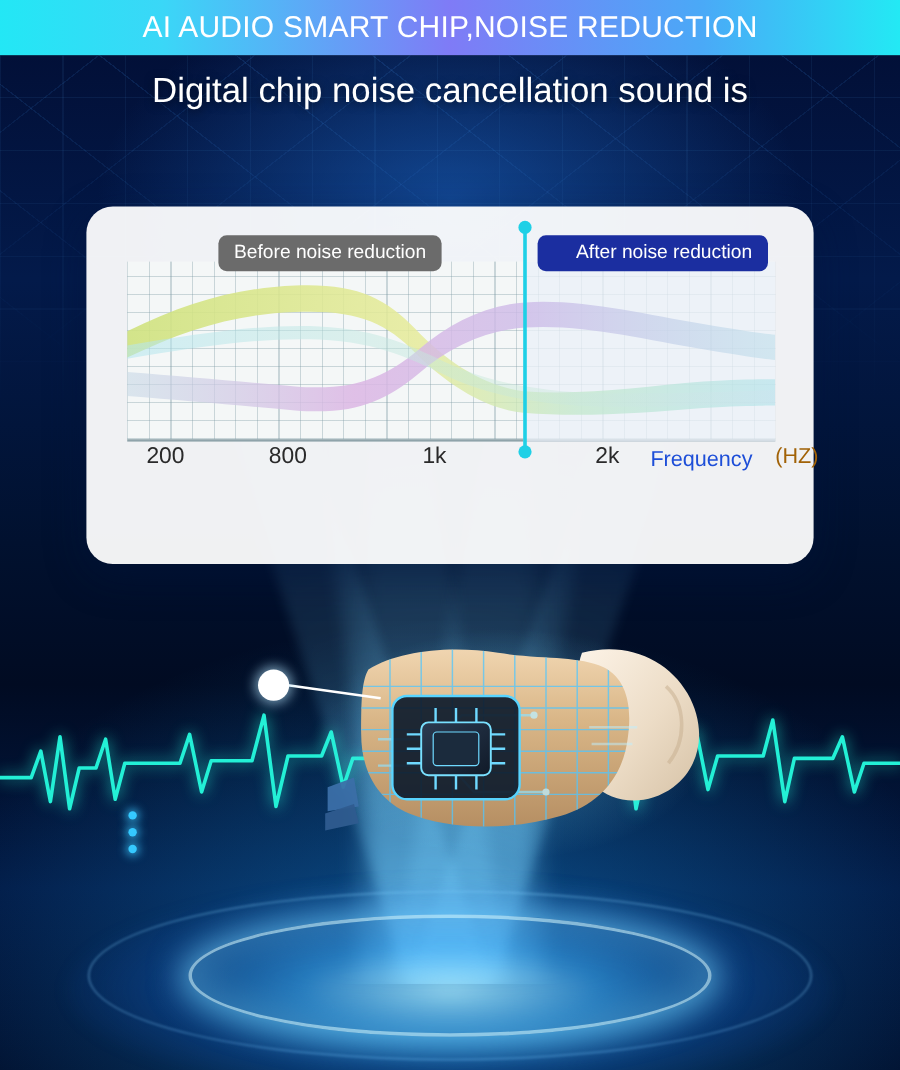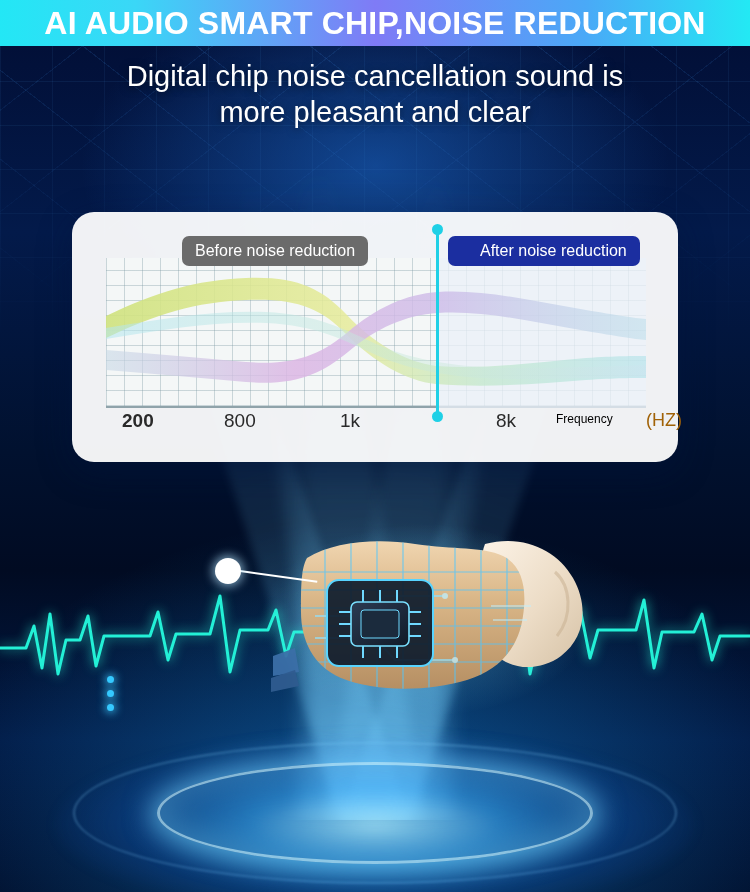--- a/index.html
+++ b/index.html
@@ -14,21 +14,21 @@
   #stage{position:absolute;inset:0;overflow:hidden;background:#02040f;}
 
   
   #banner{
     position:absolute;left:0;top:0;width:750px;height:46px;
     background:linear-gradient(90deg,#23e7f5 0%,#3ad7f7 18%,#7f7bf6 50%,#4aa9f7 78%,#23e9f4 100%);
     display:flex;align-items:center;justify-content:center;
     z-index:40;
   }
   #banner .btext{
-    color:#ffffff;font-size:32px;font-weight:bold;letter-spacing:.2px;
+    color:#ffffff;font-size:25px;font-weight:normal;letter-spacing:.2px;
     white-space:nowrap;
   }
 
   
   .bg-base{
     position:absolute;left:0;top:46px;width:750px;height:846px;
     background:
       radial-gradient(ellipse 420px 260px at 375px 120px, rgba(30,110,210,.55) 0%, rgba(6,20,60,0) 70%),
       radial-gradient(ellipse 600px 400px at 375px 760px, rgba(24,150,230,.45) 0%, rgba(2,10,40,0) 72%),
       linear-gradient(180deg,#021038 0%,#031a4a 22%,#01112f 48%,#010b22 62%,#021a45 82%,#01102e 100%);
@@ -86,26 +86,25 @@
   }
 
   
   #headline{
     position:absolute;left:0;top:58px;width:750px;text-align:center;z-index:30;
     color:#ffffff;font-size:29px;line-height:36px;text-shadow:0 2px 8px rgba(0,0,0,.55);
   }
 
   
   #chart-card{
-    position:absolute;left:72px;top:172px;width:606px;height:250px;
+    position:absolute;left:72px;top:172px;width:606px;height:298px;
     background:rgba(255,255,255,.94);
     border-radius:22px;
     box-shadow:0 10px 34px rgba(0,20,60,.45);
     z-index:30;
-    margin-top:40px;
   }
   .plot-wrap{
     position:absolute;left:34px;top:46px;width:540px;height:150px;
   }
   .plot-grid{
     position:absolute;inset:0;
     background-color:#f4f7f7;
     background-image:
       repeating-linear-gradient(0deg, rgba(120,150,160,.35) 0px, rgba(120,150,160,.35) 1px, transparent 1px, transparent 15px),
       repeating-linear-gradient(90deg, rgba(120,150,160,.35) 0px, rgba(120,150,160,.35) 1px, transparent 1px, transparent 18px);
@@ -131,25 +130,25 @@
     font-size:16px;padding:6px 13px;white-space:nowrap;
   }
   #label-before{left:110px;background:#6b6b6b;}
   #label-after{left:376px;background:#1b2ea0;padding-left:32px;}
 
   .axis-row{
     position:absolute;left:34px;top:198px;width:578px;height:26px;
     color:#2a2a2a;font-size:19px;
   }
   .axis-row span{position:absolute;top:0;}
-  #tick-200{left:16px;font-weight:bold;}
+  #tick-200{left:16px;}
   #tick-500{left:118px;}
-  #tick-1k{left:234px;}
+  #tick-1k{left:246px;}
   #tick-2k{left:390px;}
-  #freq-label{left:450px;color:#000000;font-size:12px;top:2px;}
+  #freq-label{left:436px;color:#1d4ed8;font-size:18px;top:2px;}
   #hz-label{left:540px;color:#a16207;font-size:18px;}
 
   
   #ecg{position:absolute;left:0;top:556px;width:750px;height:160px;z-index:20;}
 
   
   #device{position:absolute;left:255px;top:520px;width:360px;height:220px;z-index:25;}
   #marker-dot{
     position:absolute;left:215px;top:558px;width:26px;height:26px;border-radius:50%;
     background:#ffffff;box-shadow:0 0 10px 3px rgba(180,230,255,.6);z-index:26;
@@ -186,21 +185,20 @@
   <div class="halo-ring2"></div>
   <div class="halo"></div>
   <div class="halo-ring"></div>
 
   <div id="banner">
     <div class="btext">AI AUDIO SMART CHIP,NOISE REDUCTION</div>
   </div>
 
   <div id="headline">
     <div>Digital chip noise cancellation sound is</div>
-    <div>more pleasant and clear</div>
   </div>
 
   <div id="chart-card">
 
     <div class="plot-wrap">
       <div class="plot-grid"></div>
       <div class="plot-right"></div>
 
       <svg width="540" height="150" viewBox="0 0 540 150" style="position:absolute;left:0;top:0;">
         <defs>
@@ -242,21 +240,21 @@
       <div class="divider"></div>
     </div>
 
     <div class="label-chip" id="label-before">Before noise reduction</div>
     <div class="label-chip" id="label-after">After noise reduction</div>
 
     <div class="axis-row">
       <span id="tick-200">200</span>
       <span id="tick-500">800</span>
       <span id="tick-1k">1k</span>
-      <span id="tick-2k">8k</span>
+      <span id="tick-2k">2k</span>
       <span id="freq-label">Frequency</span>
       <span id="hz-label">(HZ)</span>
     </div>
   </div>
 
   <svg id="ecg" viewBox="0 0 750 160">
     <g fill="none" stroke="#23f0d6" stroke-width="3" stroke-linejoin="round" stroke-linecap="round" style="filter:drop-shadow(0 0 6px rgba(35,240,214,.8));">
       <path d="M0,92 L26,92 L34,70 L42,112 L50,58 L58,118 L66,84 L80,84 L88,60 L96,110 L104,80
                L150,80 L158,56 L168,104 L176,78 L210,78 L220,40 L230,116 L240,74 L268,74
                L276,54 L286,100 L294,76 L330,76"></path>

